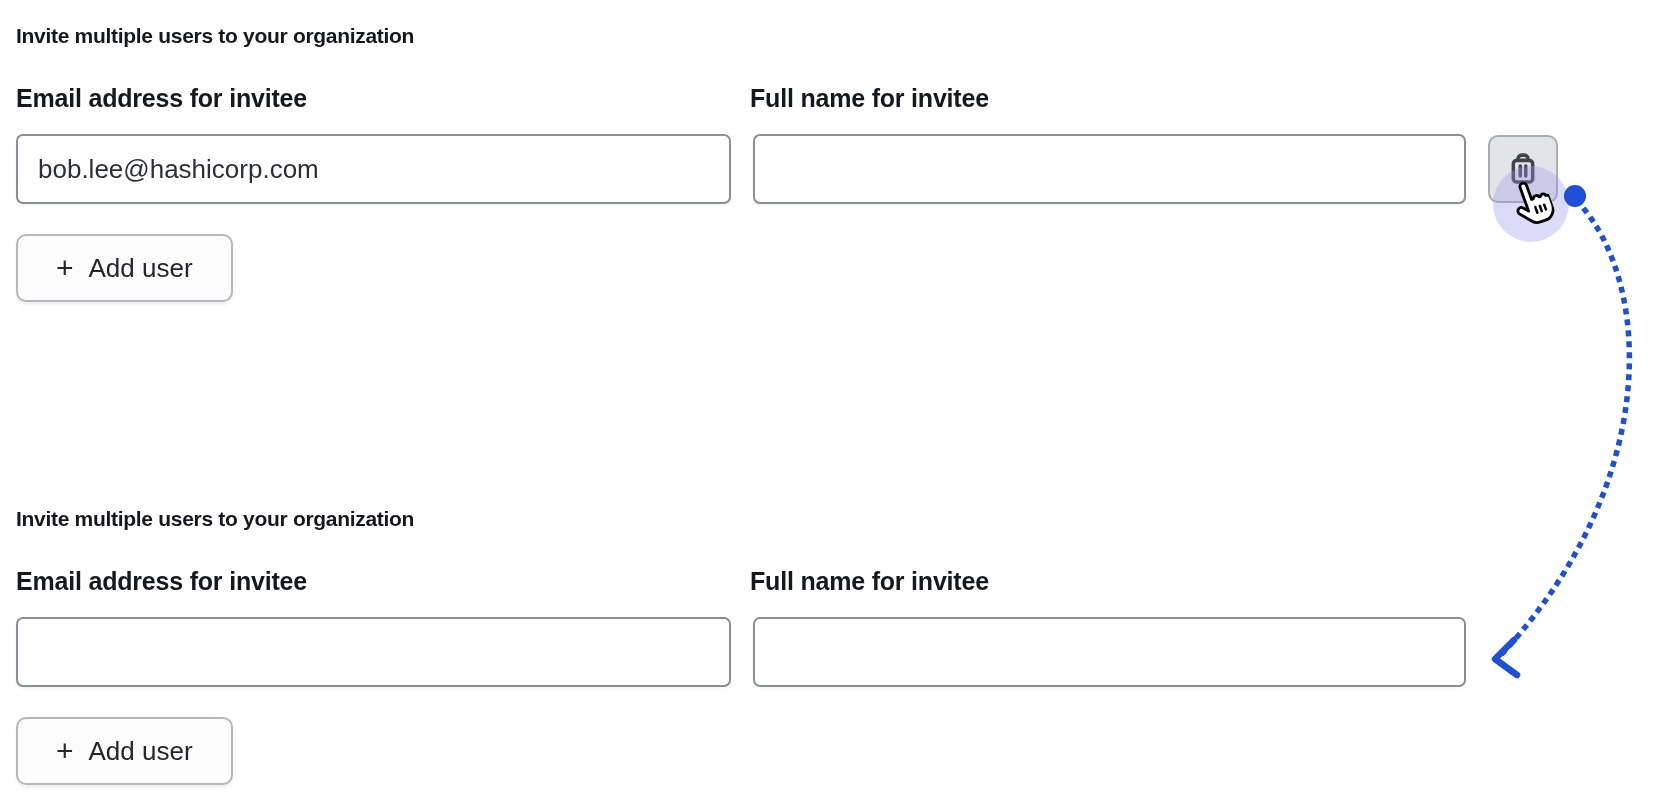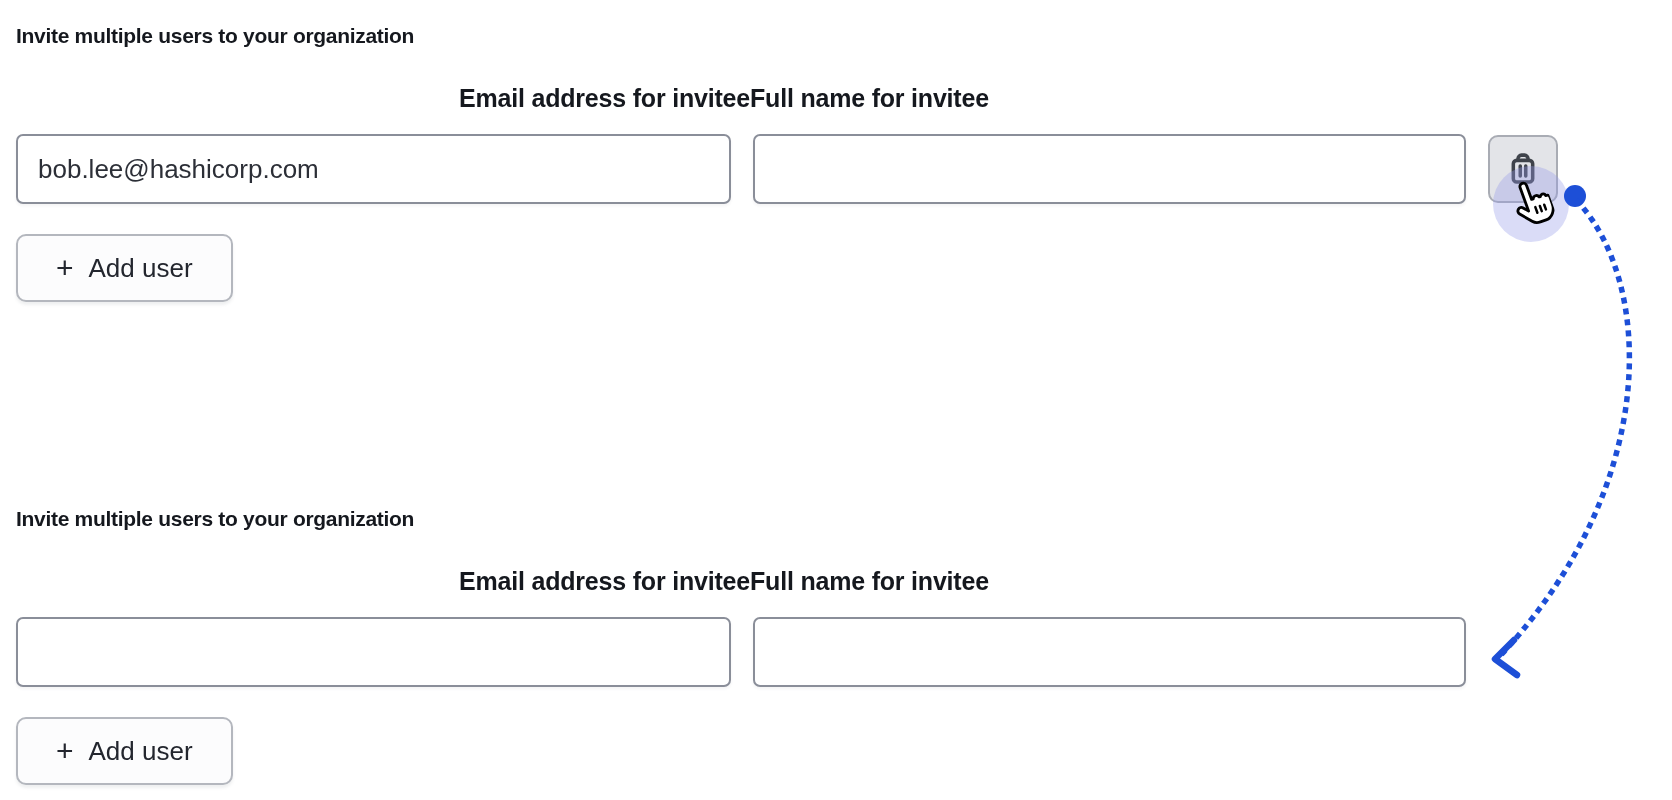--- a/index.html
+++ b/index.html
@@ -24,21 +24,21 @@
   }
 
   .labels-row { display: flex; margin-top: 33px; }
   .field-label {
     font-size: 25px;
     line-height: 28px;
     font-weight: 700;
     letter-spacing: -0.2px;
     color: #15181e;
   }
-  .label-email { width: 734px; text-align: right; }
+  .label-email { width: 734px; }
 
   .fields-row { display: flex; margin-top: 22px; gap: 22px; align-items: center; }
   .text-input {
     height: 70px;
     border: 2px solid #8a8e99;
     border-radius: 7px;
     background: #ffffff;
     font-family: "Liberation Sans", sans-serif;
     font-size: 26px;
     color: #2c2f37;

